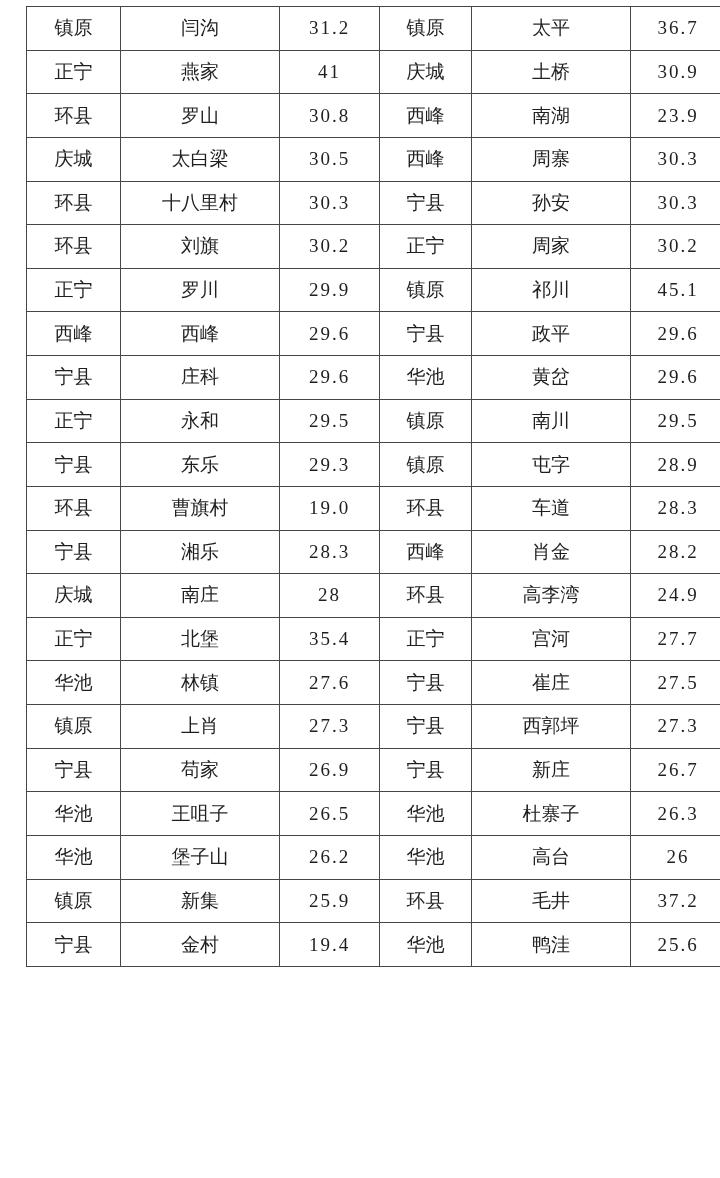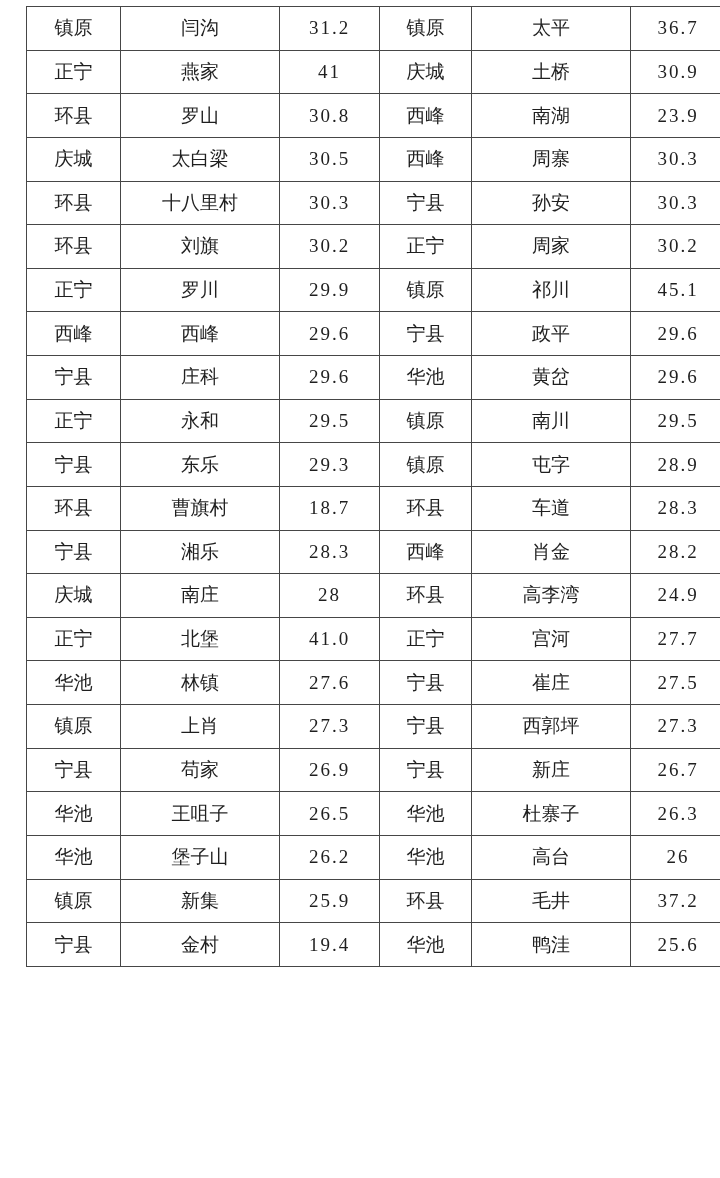--- a/index.html
+++ b/index.html
@@ -138,21 +138,21 @@
         <td class="c0">宁县</td>
         <td class="c1">东乐</td>
         <td class="c2">29.3</td>
         <td class="c3">镇原</td>
         <td class="c4">屯字</td>
         <td class="c5">28.9</td>
       </tr>
       <tr>
         <td class="c0">环县</td>
         <td class="c1">曹旗村</td>
-        <td class="c2">18.7</td>
+        <td class="c2">19.0</td>
         <td class="c3">环县</td>
         <td class="c4">车道</td>
         <td class="c5">28.3</td>
       </tr>
       <tr>
         <td class="c0">宁县</td>
         <td class="c1">湘乐</td>
         <td class="c2">28.3</td>
         <td class="c3">西峰</td>
         <td class="c4">肖金</td>
@@ -162,21 +162,21 @@
         <td class="c0">庆城</td>
         <td class="c1">南庄</td>
         <td class="c2">28</td>
         <td class="c3">环县</td>
         <td class="c4">高李湾</td>
         <td class="c5">24.9</td>
       </tr>
       <tr>
         <td class="c0">正宁</td>
         <td class="c1">北堡</td>
-        <td class="c2">41.0</td>
+        <td class="c2">35.4</td>
         <td class="c3">正宁</td>
         <td class="c4">宫河</td>
         <td class="c5">27.7</td>
       </tr>
       <tr>
         <td class="c0">华池</td>
         <td class="c1">林镇</td>
         <td class="c2">27.6</td>
         <td class="c3">宁县</td>
         <td class="c4">崔庄</td>

